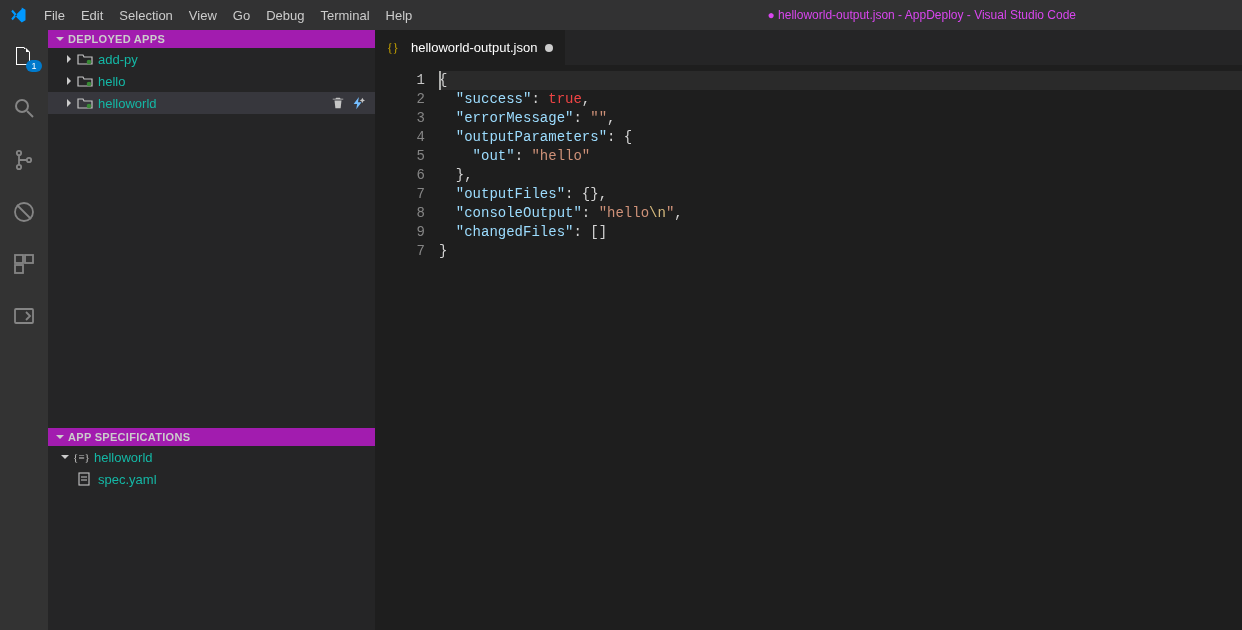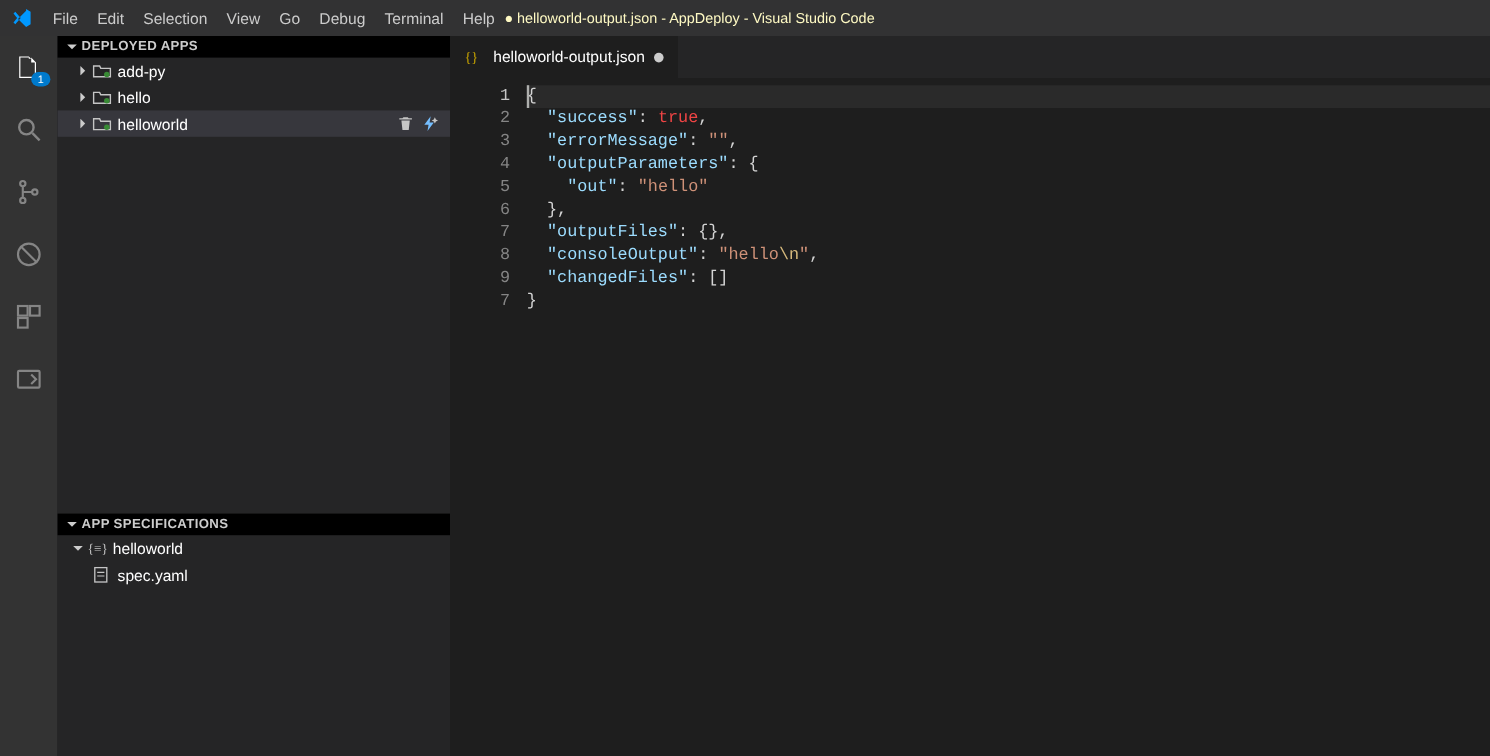--- a/index.html
+++ b/index.html
@@ -1,31 +1,31 @@
 <!DOCTYPE html>
 <html><head>
 <meta charset="utf-8">
 <style>
   html,body{margin:0;padding:0;width:1242px;height:630px;background:#1e1e1e;color:#ccc;font-family:"Segoe UI",Arial,sans-serif;font-size:13px;overflow:hidden}
   .root{display:flex;flex-direction:column;width:100%;height:100%}
   .menubar{display:flex;align-items:center;height:30px;background:#323233;color:#ccc;padding:0 6px}
   .menubar .logo{width:24px;display:flex;justify-content:center;align-items:center;margin-right:6px}
   .menubar .menu-item{padding:0 8px;height:30px;display:flex;align-items:center;cursor:default}
-  .menubar .title{flex:1;text-align:left;color:#fef9c3;font-size:12px;padding-right:160px}
+  .menubar .title{flex:1;text-align:right;color:#d946ef;font-size:12px;padding-right:160px}
   .body{display:flex;flex:1;min-height:0}
   .activity{width:48px;background:#333333;display:flex;flex-direction:column;align-items:center;padding-top:6px;gap:12px}
   .activity .ab{width:48px;height:40px;display:flex;align-items:center;justify-content:center;color:#858585;position:relative}
   .activity .ab.active{color:#fff}
   .badge{position:absolute;bottom:4px;right:6px;background:#007acc;color:#fff;border-radius:8px;font-size:9px;min-width:12px;height:12px;line-height:12px;text-align:center;padding:0 2px}
   .sidebar{width:327px;background:#252526;display:flex;flex-direction:column;min-height:0}
   .sidebar-title{padding:10px 14px 8px 20px;color:#bbb;font-size:11px;letter-spacing:.5px}
-  .section-header{display:flex;align-items:center;padding:3px 6px;color:#ccc;font-size:11px;font-weight:700;letter-spacing:.3px;background:#000000}
+  .section-header{display:flex;align-items:center;padding:3px 6px;color:#ccc;font-size:11px;font-weight:700;letter-spacing:.3px;background:#a21caf}
   .section-header .tw{width:12px;display:flex;justify-content:center;margin-right:2px}
   .tree{flex:0 0 auto}
-  .tree .row{display:flex;align-items:center;height:22px;padding-left:14px;color:#ffffff}
+  .tree .row{display:flex;align-items:center;height:22px;padding-left:14px;color:#14b8a6}
   .tree .row.selected{background:#37373d}
   .tree .row .tw{width:14px;display:flex;justify-content:center;color:#ccc}
   .tree .row .ic{width:18px;display:flex;justify-content:center;align-items:center}
   .tree .row .label{margin-left:4px}
   .tree .row .actions{margin-left:auto;display:flex;gap:6px;padding-right:10px;color:#c5c5c5}
   .editor{flex:1;display:flex;flex-direction:column;background:#1e1e1e;min-width:0}
   .tabs{display:flex;height:35px;background:#252526}
   .tab{display:flex;align-items:center;padding:0 12px;background:#1e1e1e;color:#fff;gap:8px;font-size:13px}
   .tab .dirty{width:8px;height:8px;border-radius:4px;background:#ccc}
   .code{display:flex;font-family:Consolas,"Courier New",monospace;font-size:14px;line-height:19px;padding-top:6px}

